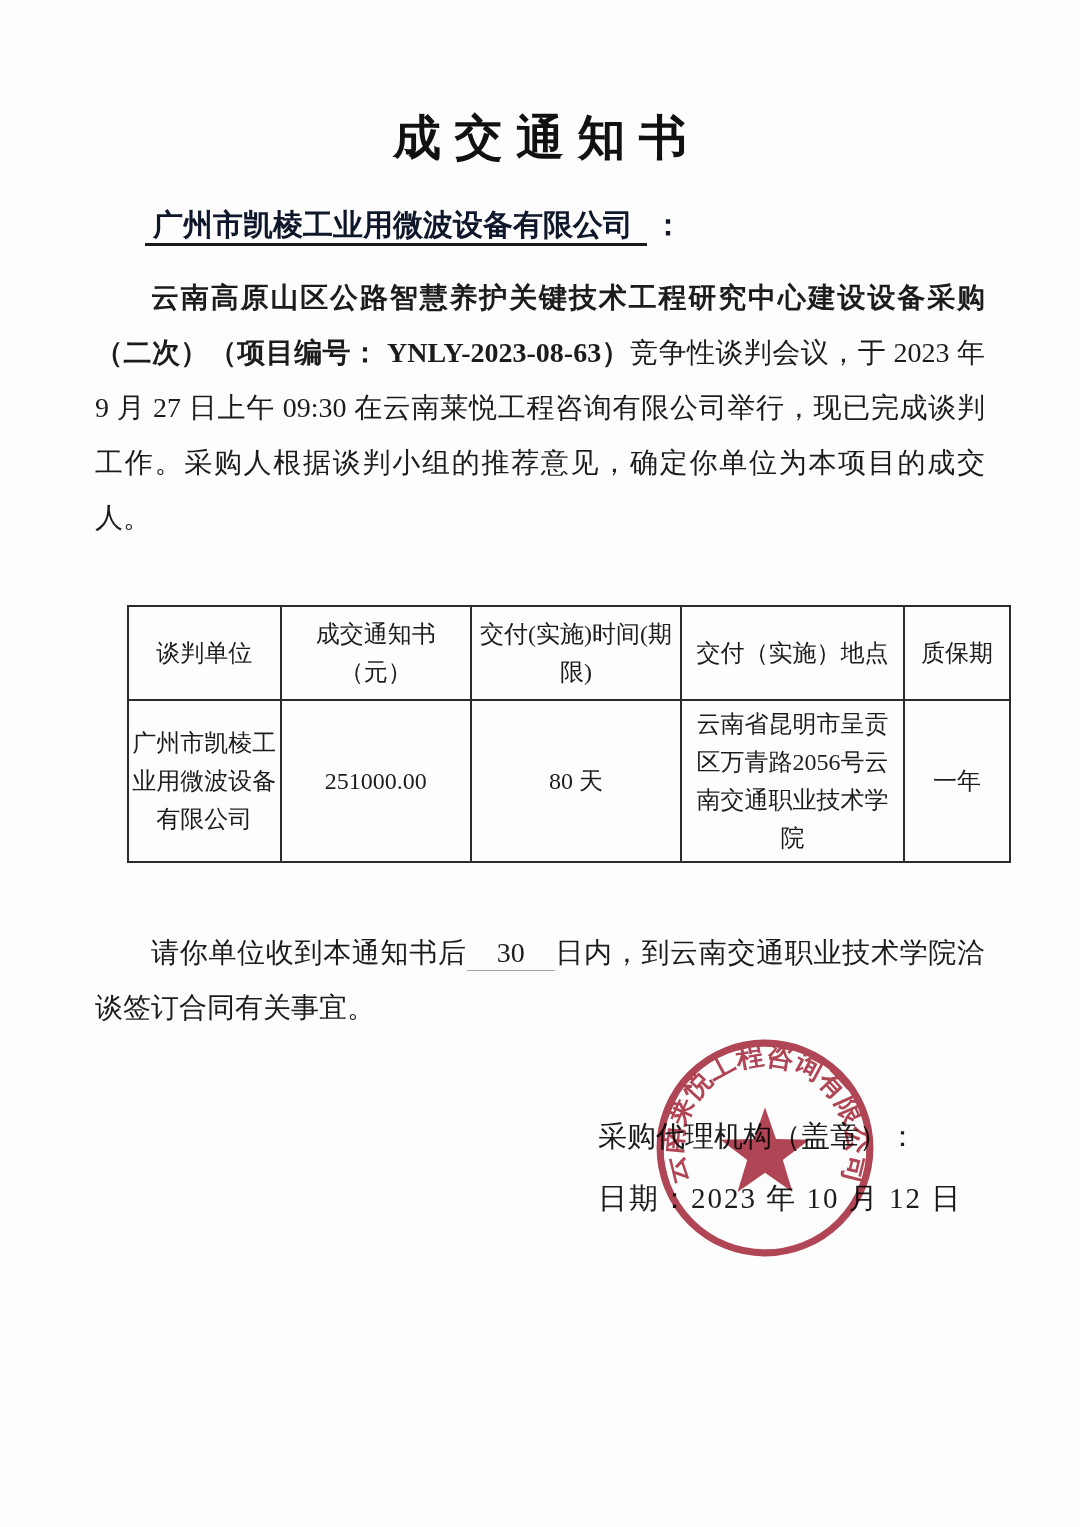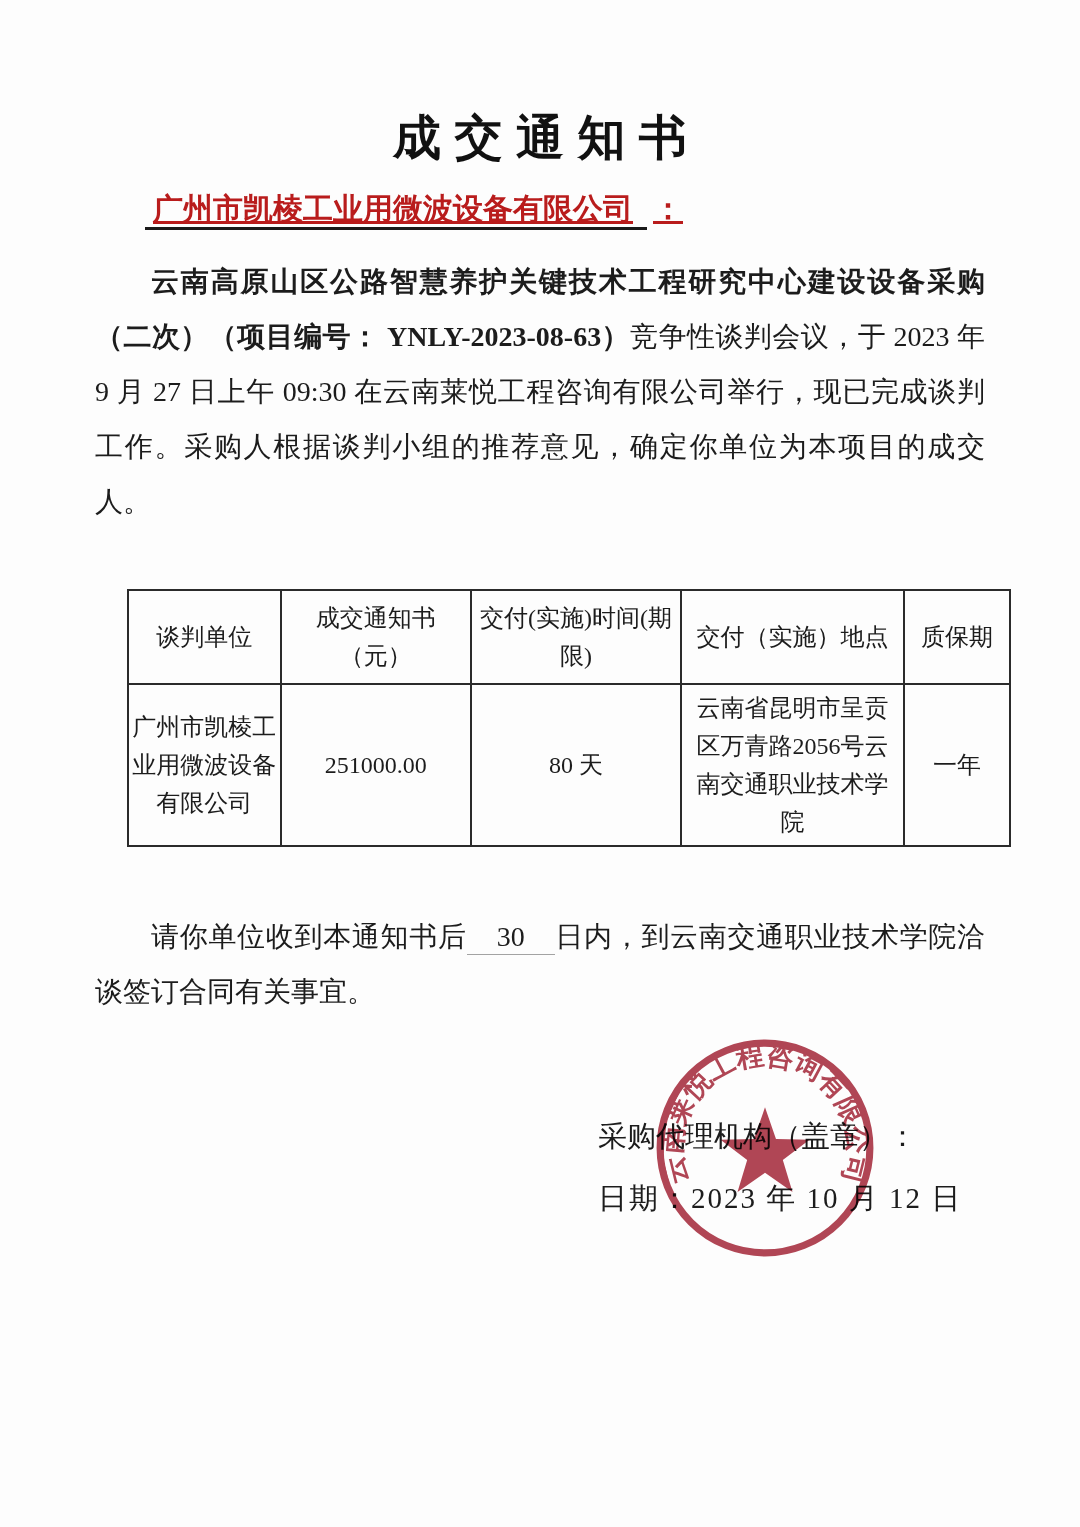--- a/index.html
+++ b/index.html
@@ -25,26 +25,25 @@
     padding-top: 112px;
     text-align: center;
     font-size: 48px;
     font-weight: 900;
     letter-spacing: 0.28em;
     text-indent: 0.28em; 
     line-height: 1.1;
     color: #111;
   }
   .addressee-line {
-    margin-top: 24px;
+    margin-top: 40px;
     margin-left: 50px;
     font-size: 30px;
     font-weight: bold;
-    color: #b91c1c;
-    text-decoration: underline;
+    color: #0f172a;
   }
   .addressee-underline {
     border-bottom: 3px solid #1a1a1a;
     padding: 0 14px 2px 8px;
   }
   .addressee-colon {
     font-weight: bold;
     padding-left: 6px;
   }
   .body-paragraph {

